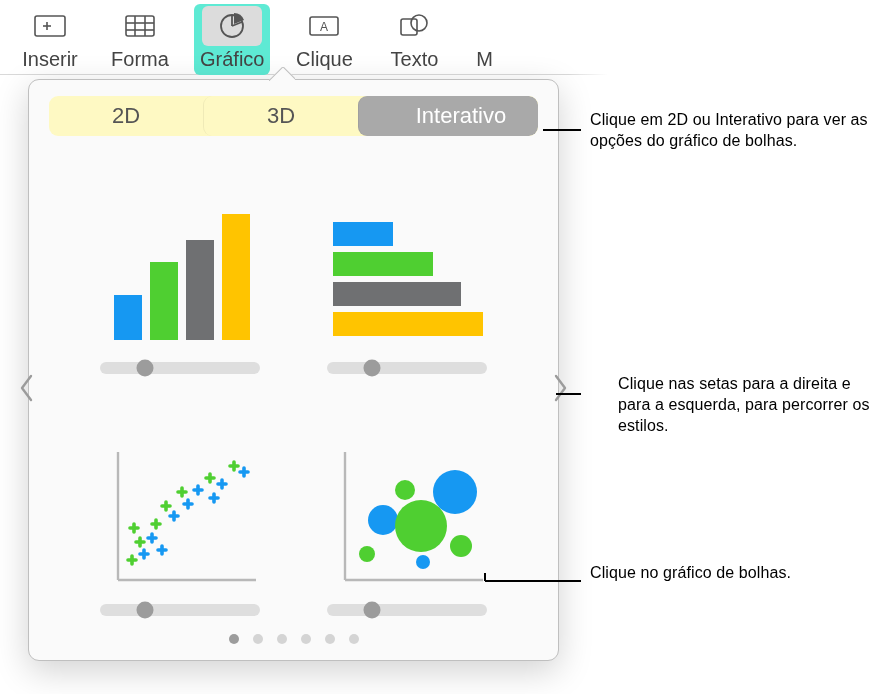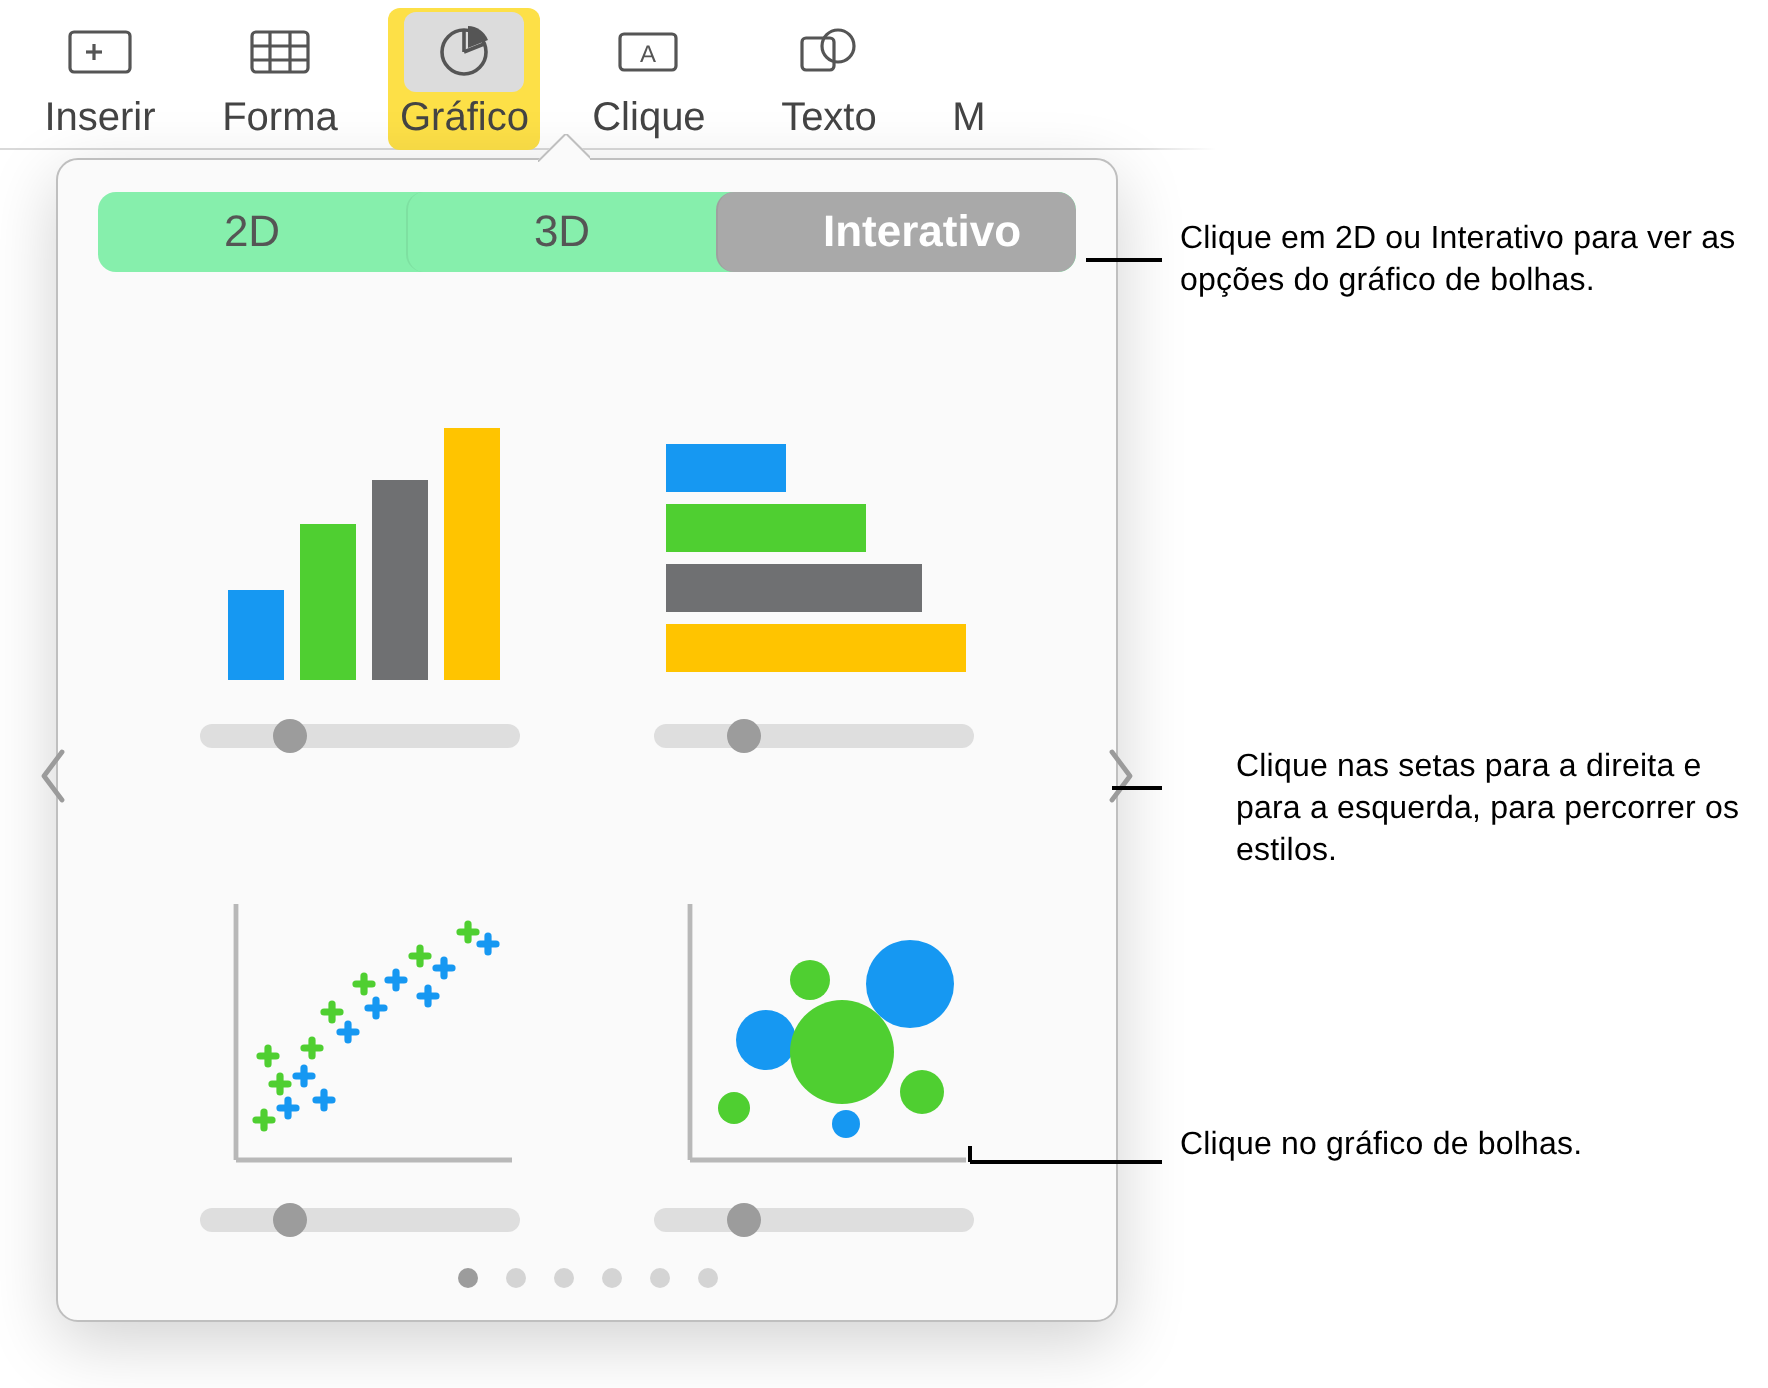--- a/index.html
+++ b/index.html
@@ -30,21 +30,21 @@
     justify-content: flex-start;
     gap: 2px;
     padding: 2px 6px 4px 6px;
     border-radius: 6px;
     font-size: 20px;
     color: #444;
     cursor: default;
     min-width: 60px;
   }
   .tb-item.active {
-    background: #fde047;
+    background: #5eead4;
     border-radius: 6px;
   }
   .tb-item .icon-wrap {
     width: 60px;
     height: 40px;
     display: flex;
     align-items: center;
     justify-content: center;
     border-radius: 6px;
   }
@@ -82,21 +82,21 @@
     left: 2px; top: 4px;
     width: 22px; height: 22px;
     background: #fafafa;
     border: 1px solid #bfbfbf;
     transform: rotate(45deg);
   }
 
   
   .segmented {
     display: flex;
-    background: #86efac;
+    background: #fef9c3;
     border-radius: 9px;
     padding: 0;
     height: 40px;
     overflow: hidden;
     margin: 0 6px 18px 6px;
   }
   .segmented .seg {
     flex: 1;
     display: flex;
     align-items: center;
@@ -106,21 +106,21 @@
     color: #555;
     border-radius: 9px;
     cursor: pointer;
   }
   .segmented .seg + .seg {
     border-left: 1px solid rgba(0,0,0,0.06);
   }
   .segmented .seg.selected {
     background: #a9a9a9;
     color: #fff;
-    font-weight: 700;
+    font-weight: 400;
     padding-left: 25px;
   }
 
   
   .grid-area {
     flex: 1;
     position: relative;
     display: grid;
     grid-template-columns: 1fr 1fr;
     grid-template-rows: 1fr 1fr;

